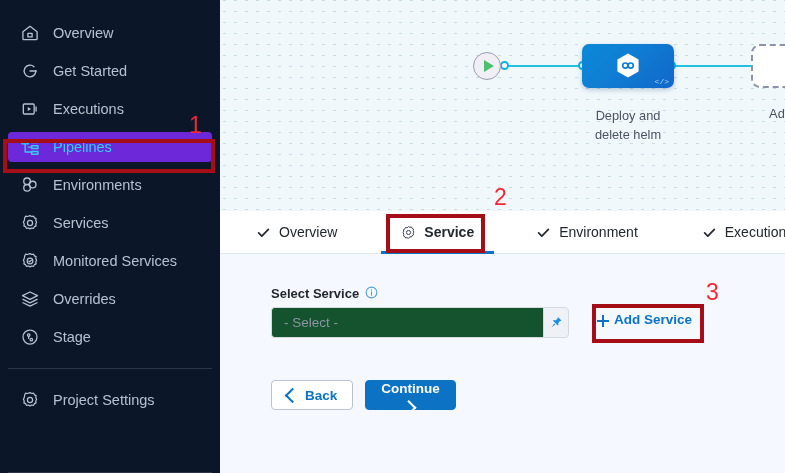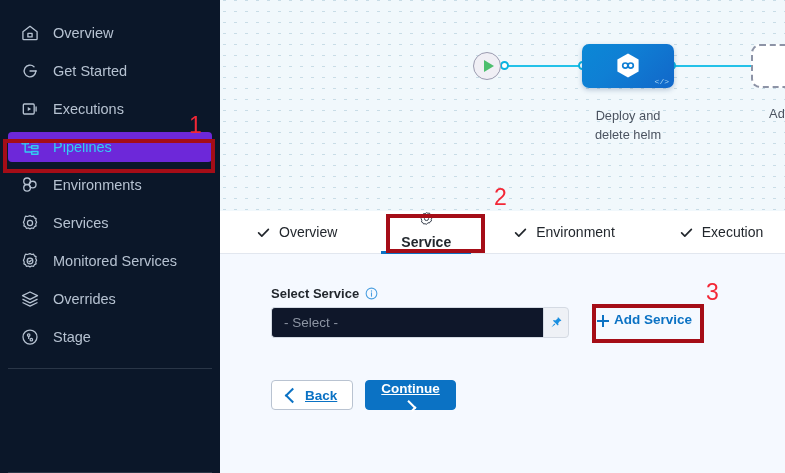--- a/index.html
+++ b/index.html
@@ -85,54 +85,54 @@
   
   .tabbar{
     height:42px;background:#fff;border-bottom:1px solid #e2e7ef;
     display:flex;align-items:stretch;position:relative;flex:0 0 42px;
   }
   .tab{
     display:flex;align-items:center;gap:8px;padding:0 10px;cursor:pointer;
     color:#22272d;font-size:14px;position:relative;
   }
   .tab.t-overview{margin-left:26px;}
-  .tab.t-service{margin-left:44px;flex-direction:column;}
+  .tab.t-service{margin-left:44px;}
   .tab.t-environment{margin-left:42px;}
   .tab.t-execution{margin-left:44px;}
   .tab .chk{width:15px;height:15px;display:block;}
   .tab.active{font-weight:bold;}
   .tab.active::after{content:"";position:absolute;left:-10px;right:-10px;bottom:-1px;height:3px;background:#0b72c4;}
 
   
   .content{flex:1;background:#f5f9ff;position:relative;}
-  .field-label{position:absolute;left:271px;top:286px;font-size:13px;font-weight:bold;color:#22272d;display:flex;align-items:center;gap:6px;}
+  .field-label{position:absolute;left:271px;top:286px;font-size:13px;font-weight:bold;color:#22272d;display:flex;align-items:flex-start;gap:6px;}
   .infoico{width:13px;height:13px;display:block;}
   .selectwrap{position:absolute;left:271px;top:307px;width:298px;height:31px;display:flex;}
   .selectbox{
-    flex:1;background:#0f172a;border:1px solid #d4dae3;border-right:none;
+    flex:1;background:#14532d;border:1px solid #d4dae3;border-right:none;
     border-radius:4px 0 0 4px;display:flex;align-items:center;
     padding-left:12px;color:#8d95a3;font-size:13.5px;box-sizing:border-box;cursor:pointer;
   }
   .pinbtn{
     width:26px;background:#eef1f6;border:1px solid #d4dae3;border-radius:0 4px 4px 0;
     display:flex;align-items:center;justify-content:center;box-sizing:border-box;cursor:pointer;
   }
   .addservice{
     position:absolute;left:597px;top:312px;display:flex;align-items:flex-end;gap:5px;
     color:#0b72c4;font-size:13.5px;font-weight:bold;cursor:pointer;
   }
   .plussm{position:relative;width:12px;height:12px;}
   .plussm::before,.plussm::after{content:"";position:absolute;background:#0b72c4;}
   .plussm::before{left:5px;top:0;width:2px;height:12px;}
   .plussm::after{top:5px;left:0;height:2px;width:12px;}
 
   .btnrow{position:absolute;left:271px;top:380px;display:flex;gap:12px;}
   .btn{
     height:30px;border-radius:4px;display:flex;align-items:center;gap:7px;
-    padding:0 15px;font-size:13.5px;font-weight:bold;cursor:pointer;box-sizing:border-box;text-decoration:underline;
+    padding:0 15px;font-size:13.5px;font-weight:bold;cursor:pointer;box-sizing:border-box;
   }
   .btn-back{background:#fff;border:1px solid #b9c3d1;color:#0b72c4;}
   .btn-continue{background:#0b72c4;border:1px solid #0b72c4;color:#fff;flex-direction:column;}
   .chev{width:9px;height:9px;border-top:2px solid currentColor;border-right:2px solid currentColor;display:block;}
   .chev-l{transform:rotate(-135deg);}
   .chev-r{transform:rotate(45deg);}
 
   
   .ann-box{position:absolute;border:4px solid #a50d17;box-sizing:border-box;z-index:40;pointer-events:none;}
   .ann-num{position:absolute;color:#f32736;font-size:23px;line-height:1;z-index:41;pointer-events:none;}
@@ -244,20 +244,29 @@
           <circle cx="10.4" cy="9.6" r="1.5"></circle>
           <circle cx="13.6" cy="15.2" r="1.5"></circle>
           <path d="M10.4 11.1v2.6" stroke-linecap="round"></path>
         </svg>
       </span>
       <span class="nav-label">Stage</span>
     </div>
 
     <div class="nav-divider"></div>
 
+    <div class="nav-item">
+      <span class="ic">
+        <svg viewBox="0 0 24 24" fill="none" stroke="#b6c2d1" stroke-width="1.5" stroke-linejoin="round">
+          <path d="M12 3.2l2.1 1 2.2-.4 1 2 2 1-.4 2.2 1 2.1-1 2.1.4 2.2-2 1-1 2-2.2-.4-2.1 1-2.1-1-2.2.4-1-2-2-1 .4-2.2-1-2.1 1-2.1L5.7 5.8l1-2 2.2.4z"></path>
+          <circle cx="12" cy="12" r="3.1"></circle>
+        </svg>
+      </span>
+      <span class="nav-label">Project Settings</span>
+    </div>
 
     <div class="sidebar-bottom">
       <div class="nav-divider"></div>
     </div>
   </div>
 
   <div class="main">
 
     <div class="canvas">
       <div class="canvas-inner">

